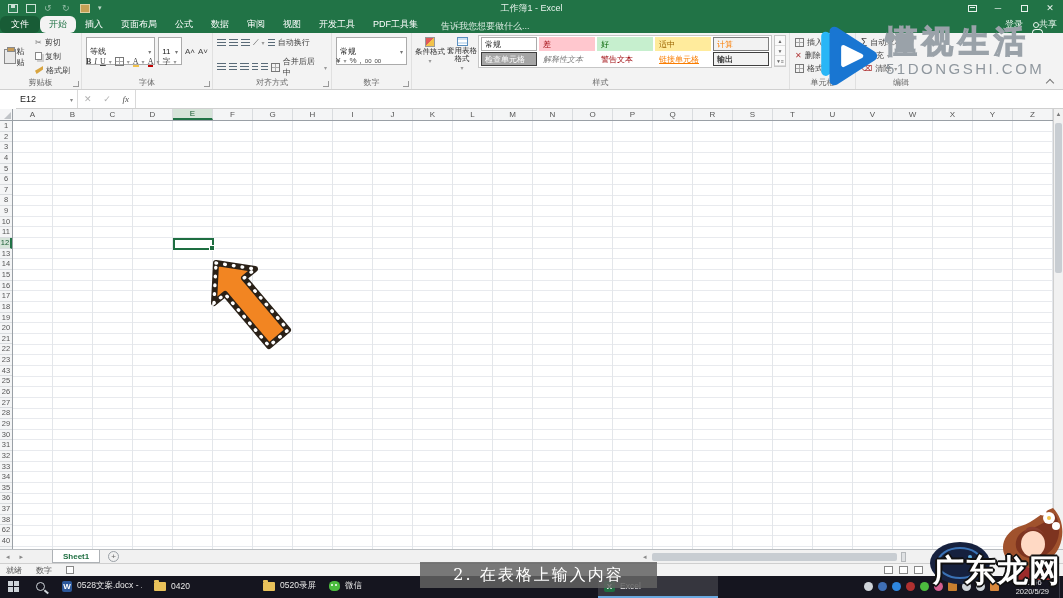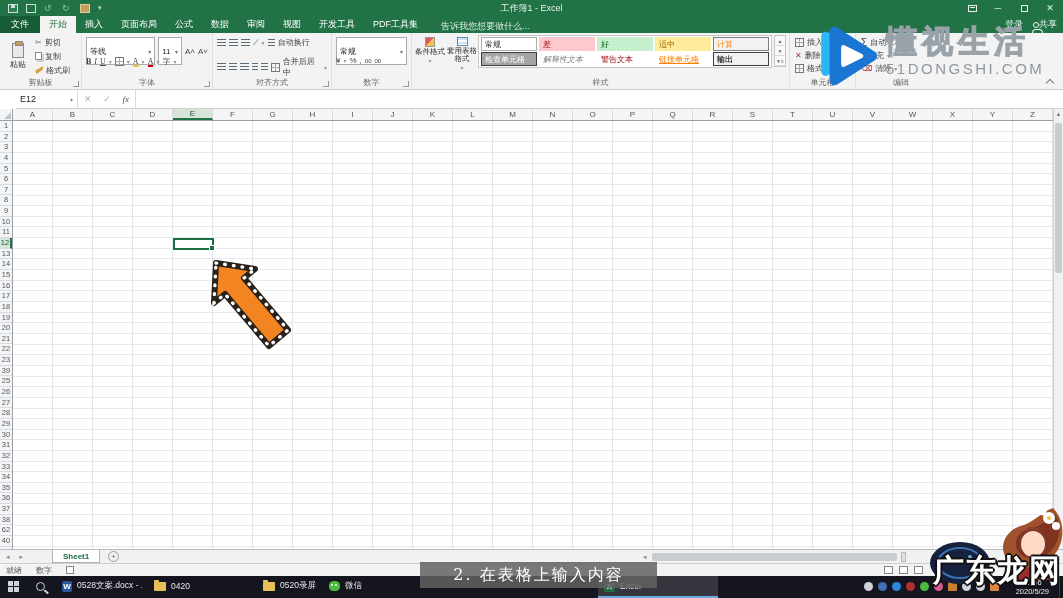--- a/index.html
+++ b/index.html
@@ -21,21 +21,21 @@
   .t-title{position:absolute;left:0;right:0;text-align:center;font-size:9px;color:#eaf4ee;pointer-events:none;}
   .wincontrols{position:absolute;right:0;top:0;height:16px;display:flex;align-items:center;}
   .wc{width:26px;height:16px;display:flex;align-items:center;justify-content:center;color:#e8f2ec;font-size:9px;}
   .wc .box{width:7px;height:7px;border:1px solid #e8f2ec;}
   .wc .ribbonopt{width:9px;height:7px;border:1px solid #e8f2ec;position:relative;}
   .wc .ribbonopt:after{content:"";position:absolute;left:1px;top:1px;width:5px;height:1px;background:#e8f2ec;}
 
   
   .tabrow{position:absolute;left:0;top:16px;width:100%;height:17px;background:#217346;
           display:flex;align-items:stretch;color:#fff;font-size:9px;}
-  .tab{padding:0 9px;display:flex;align-items:center;cursor:default;}
+  .tab{padding:0 9px;display:flex;align-items:center;cursor:default;border-radius:6px;}
   .tab-file{background:#185c36;padding:0 11px;}
   .tab.selected{background:#f3f3f3;color:#217346;}
   .tellme{display:flex;align-items:center;gap:4px;margin-left:14px;color:#d9e9e0;flex-direction:column;}
   .bulb{width:7px;height:7px;border-radius:50%;background:#f2c24b;}
   .tab-right{position:absolute;right:6px;top:0;height:17px;display:flex;align-items:center;gap:10px;}
   .signin{color:#eaf4ee;}
   .sharebtn{display:flex;align-items:center;gap:0;color:#eaf4ee;}
   .person{width:6px;height:6px;border:1px solid #eaf4ee;border-radius:50%;position:relative;}
   .person:after{content:"";position:absolute;left:-2px;top:6px;width:9px;height:3px;border:1px solid #eaf4ee;border-bottom:none;border-radius:4px 4px 0 0;}
 
@@ -44,21 +44,21 @@
           border-bottom:1px solid #d0d0d0;font-size:8px;color:#333;}
   .rgroup{position:absolute;top:0;bottom:0;border-right:1px solid #e0e0e0;}
   .glabel{position:absolute;bottom:1px;left:0;right:0;text-align:center;font-size:8px;color:#6a6a6a;}
   .launcher{position:absolute;right:2px;bottom:2px;width:6px;height:6px;border-right:1px solid #999;border-bottom:1px solid #999;}
   .r1{position:absolute;top:4px;left:4px;right:4px;display:flex;align-items:center;gap:3px;}
   .r2{position:absolute;top:23px;left:4px;right:4px;display:flex;align-items:center;gap:3px;}
   .smallrows{display:flex;flex-direction:column;gap:2px;}
   .srow{display:flex;align-items:center;gap:3px;height:12px;}
   .mini{font-size:8px;color:#444;}
   .dv{color:#999;font-size:6px;}
-  .pastebig{display:flex;flex-direction:column;align-items:center;width:28px;gap:1px;padding-top:1px;}
+  .pastebig{display:flex;flex-direction:row;align-items:center;width:28px;gap:1px;padding-top:1px;}
   .clipicon{width:12px;height:15px;background:#e8e8e8;border:1px solid #8a8a8a;position:relative;}
   .clipicon:after{content:"";position:absolute;left:2px;top:-3px;width:6px;height:3px;background:#c59a56;border:1px solid #8a8a8a;}
   .scissor{color:#777;}
   .copyic{width:7px;height:8px;border:1px solid #888;background:#fff;box-shadow:2px 2px 0 #cfcfcf;}
   .brushic{width:8px;height:8px;background:#d9a540;clip-path:polygon(0 60%,100% 0,100% 45%,20% 100%);}
   .inbox{background:#fff;border:1px solid #ababab;height:28px;display:flex;align-items:center;
          justify-content:space-between;padding:0 3px;color:#222;}
   .inbox .car{color:#777;font-size:6px;margin-left:3px;}
   .bstrong{font-weight:bold;font-family:"Liberation Serif",serif;}
   .ital{font-style:italic;font-family:"Liberation Serif",serif;}
@@ -464,21 +464,21 @@
         <div class="rowh">14</div>
         <div class="rowh">15</div>
         <div class="rowh">16</div>
         <div class="rowh">17</div>
         <div class="rowh">18</div>
         <div class="rowh">19</div>
         <div class="rowh">20</div>
         <div class="rowh">21</div>
         <div class="rowh">22</div>
         <div class="rowh">23</div>
-        <div class="rowh">39</div>
+        <div class="rowh">43</div>
         <div class="rowh">25</div>
         <div class="rowh">26</div>
         <div class="rowh">27</div>
         <div class="rowh">28</div>
         <div class="rowh">29</div>
         <div class="rowh">30</div>
         <div class="rowh">31</div>
         <div class="rowh">32</div>
         <div class="rowh">33</div>
         <div class="rowh">34</div>

